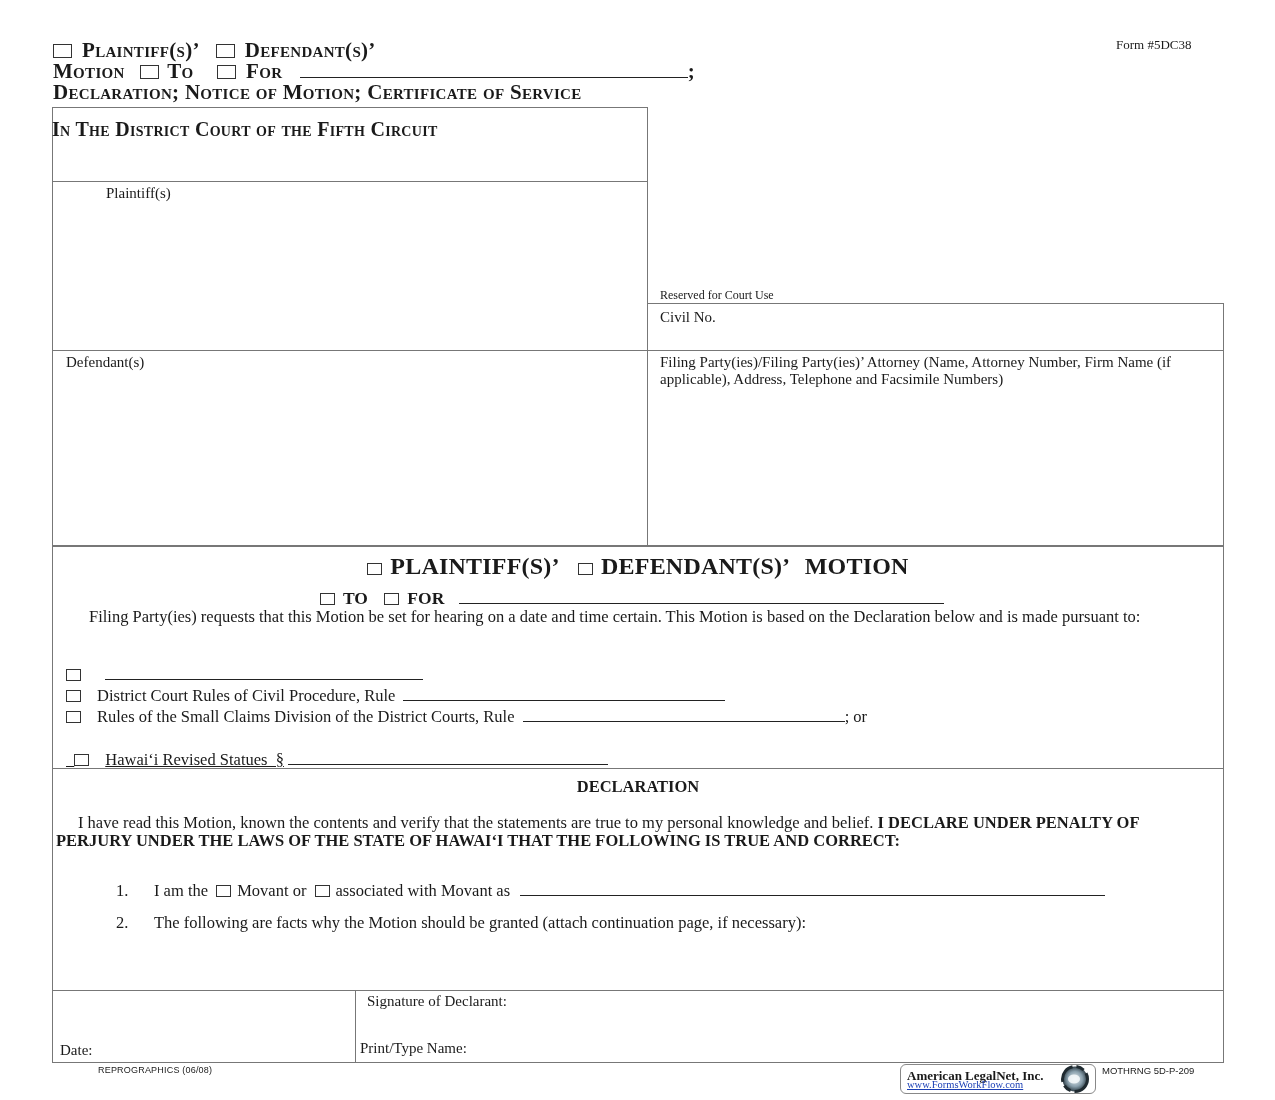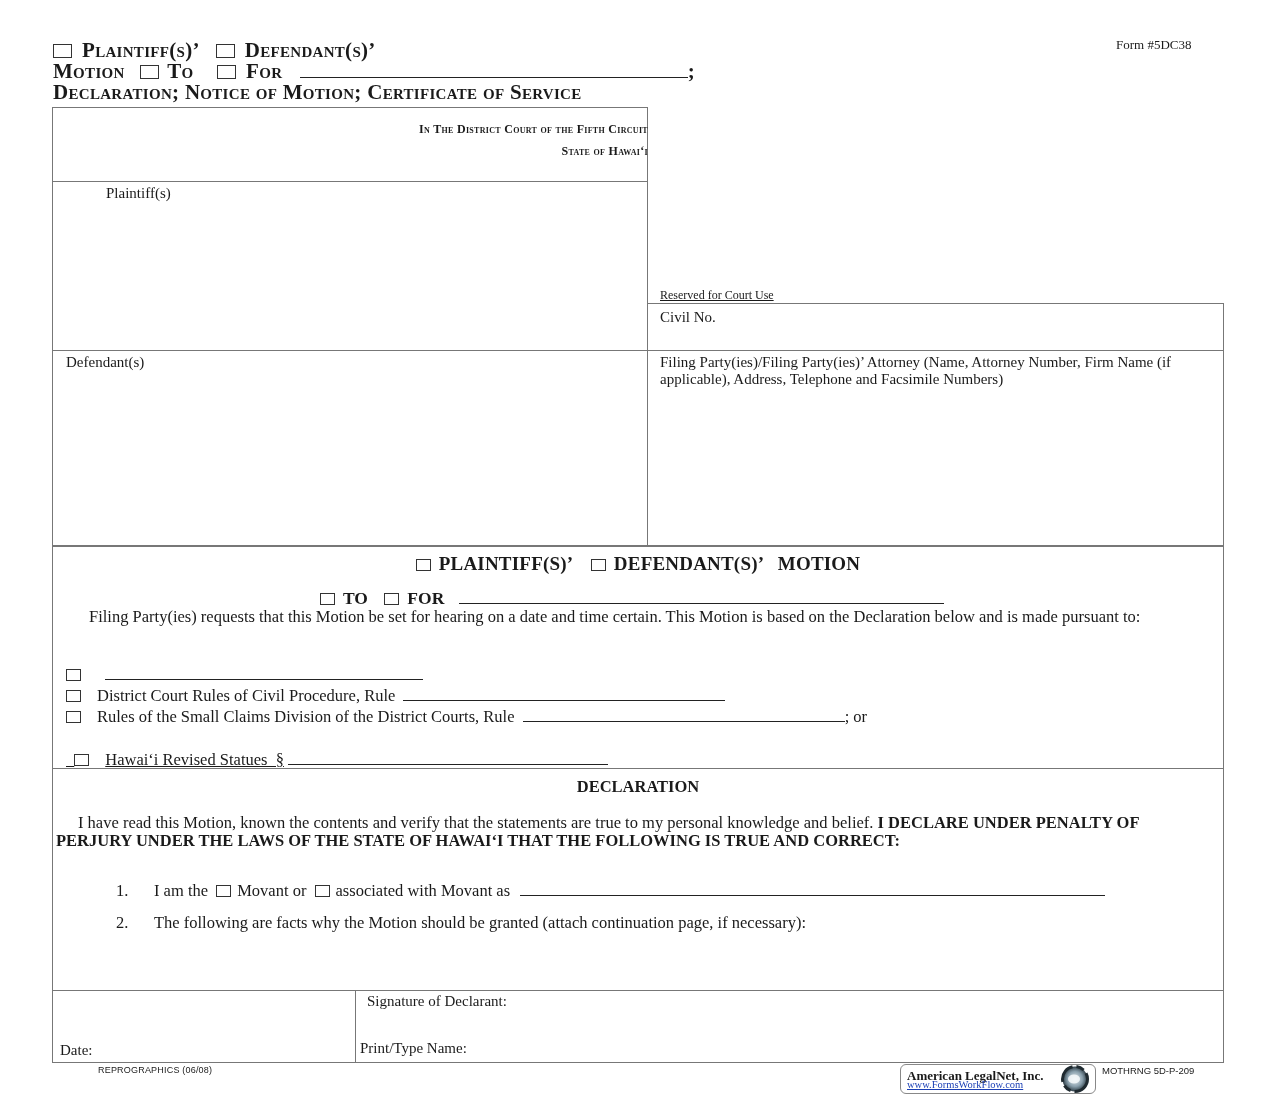--- a/index.html
+++ b/index.html
@@ -18,25 +18,25 @@
     
     .title-line { left: 53px; font-size: 21px; line-height: 21px; white-space: nowrap; }
     .form-no { left: 1116px; top: 37px; font-size: 13px; }
 
     
     .box { border: 1.5px solid #777; box-sizing: border-box; }
     .hline { height: 0; border-top: 1.5px solid #777; }
     .vline { width: 0; border-left: 1.5px solid #777; }
 
     .court-head {
-      left: 52px; top: 118px; width: 596px; text-align: right;
-      font-size: 12px; line-height: 22px;
+      left: 52px; top: 118px; width: 596px; text-align: left;
+      font-size: 20px; line-height: 22px;
     }
     .label { font-size: 15px; }
-    .small-label { font-size: 12px; text-decoration: underline; }
+    .small-label { font-size: 12px; }
 
     .body-text { font-size: 16.5px; line-height: 18px; }
     .bold { font-weight: bold; }
   </style>
 </head>
 <body>
 
 <div class="abs title-line sc" style="top:40px;">
   <span class="cb" style="width:19px;height:14px;margin-right:10px;"></span><span>Plaintiff(s)’</span>
   <span class="cb" style="width:19px;height:14px;margin:0 10px 0 12px;"></span><span>Defendant(s)’</span>
@@ -50,21 +50,20 @@
 <div class="abs title-line sc" style="top:82px;">Declaration; Notice of Motion; Certificate of Service</div>
 
 <div class="abs form-no">Form #5DC38</div>
 
 <div class="abs box" style="left:52px;top:107px;width:596px;height:440px;"></div>
 <div class="abs hline" style="left:52px;top:181px;width:596px;"></div>
 <div class="abs hline" style="left:52px;top:350px;width:596px;"></div>
 
 <div class="abs court-head sc">
   <div>In The District Court of the Fifth Circuit</div>
-  <div>State of Hawai‘i</div>
 </div>
 
 <div class="abs label" style="left:66px;top:185px;margin-left:40px;">Plaintiff(s)</div>
 <div class="abs" style="left:60px;top:206px;width:580px;height:140px;"></div>
 
 <div class="abs label" style="left:66px;top:354px;">Defendant(s)</div>
 <div class="abs" style="left:60px;top:375px;width:580px;height:165px;"></div>
 
 <div class="abs small-label" style="left:660px;top:288px;">Reserved for Court Use</div>
 <div class="abs box" style="left:647px;top:303px;width:577px;height:244px;"></div>
@@ -74,21 +73,21 @@
 <div class="abs" style="left:740px;top:307px;width:470px;height:38px;"></div>
 
 <div class="abs label" style="left:660px;top:354px;width:520px;line-height:17px;">Filing Party(ies)/Filing Party(ies)’ Attorney (Name, Attorney Number, Firm Name (if applicable), Address, Telephone and Facsimile Numbers)</div>
 <div class="abs" style="left:656px;top:410px;width:560px;height:130px;"></div>
 
 <div class="abs box" style="left:52px;top:545px;width:1172px;height:518px;"></div>
 <div class="abs hline" style="left:52px;top:768px;width:1172px;"></div>
 <div class="abs hline" style="left:52px;top:990px;width:1172px;"></div>
 <div class="abs vline" style="left:355px;top:990px;height:72px;"></div>
 
-<div class="abs bold" style="left:52px;top:553px;width:1172px;text-align:center;font-size:19px;letter-spacing:0.2px;">
+<div class="abs bold" style="left:52px;top:553px;width:1172px;text-align:center;font-size:24px;letter-spacing:0.2px;">
   <span class="cb" style="margin-right:8px;"></span><span>PLAINTIFF(S)’</span>
   <span class="cb" style="margin:0 8px 0 14px;"></span><span>DEFENDANT(S)’</span>
   <span style="margin-left:10px;">MOTION</span>
 </div>
 
 <div class="abs bold" style="left:320px;top:588px;font-size:17.5px;white-space:nowrap;">
   <span class="cb" style="margin-right:8px;"></span><span>TO</span>
   <span class="cb" style="margin:0 8px 0 12px;"></span><span>FOR</span>
   <span class="blank" style="width:485px;margin-left:10px;height:15px;"></span>
 </div>

